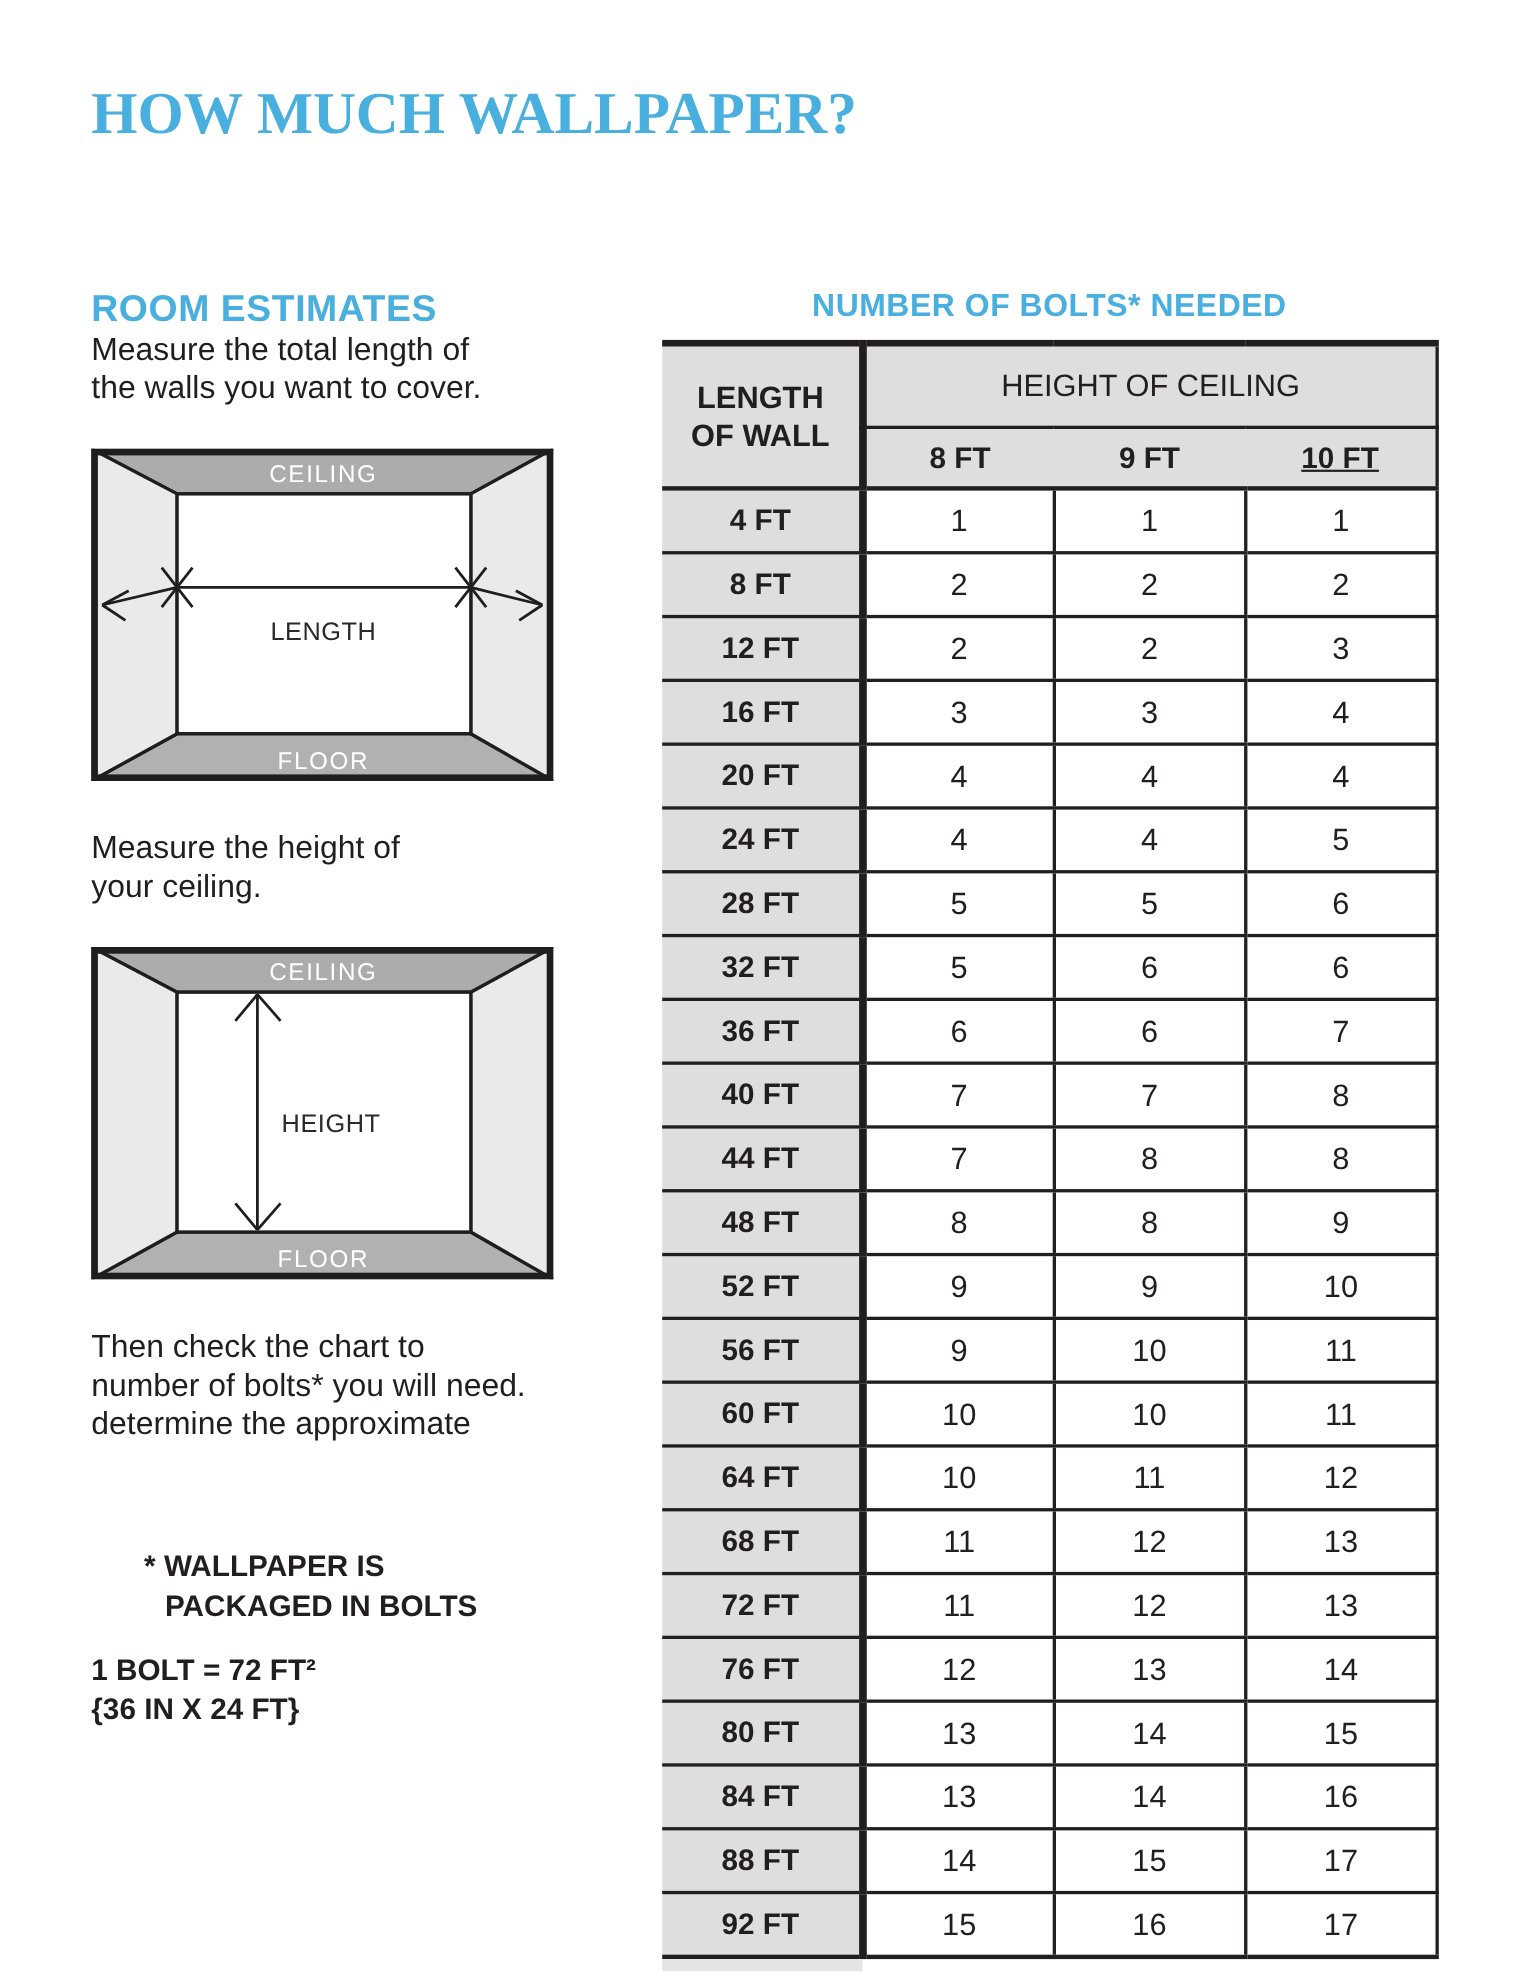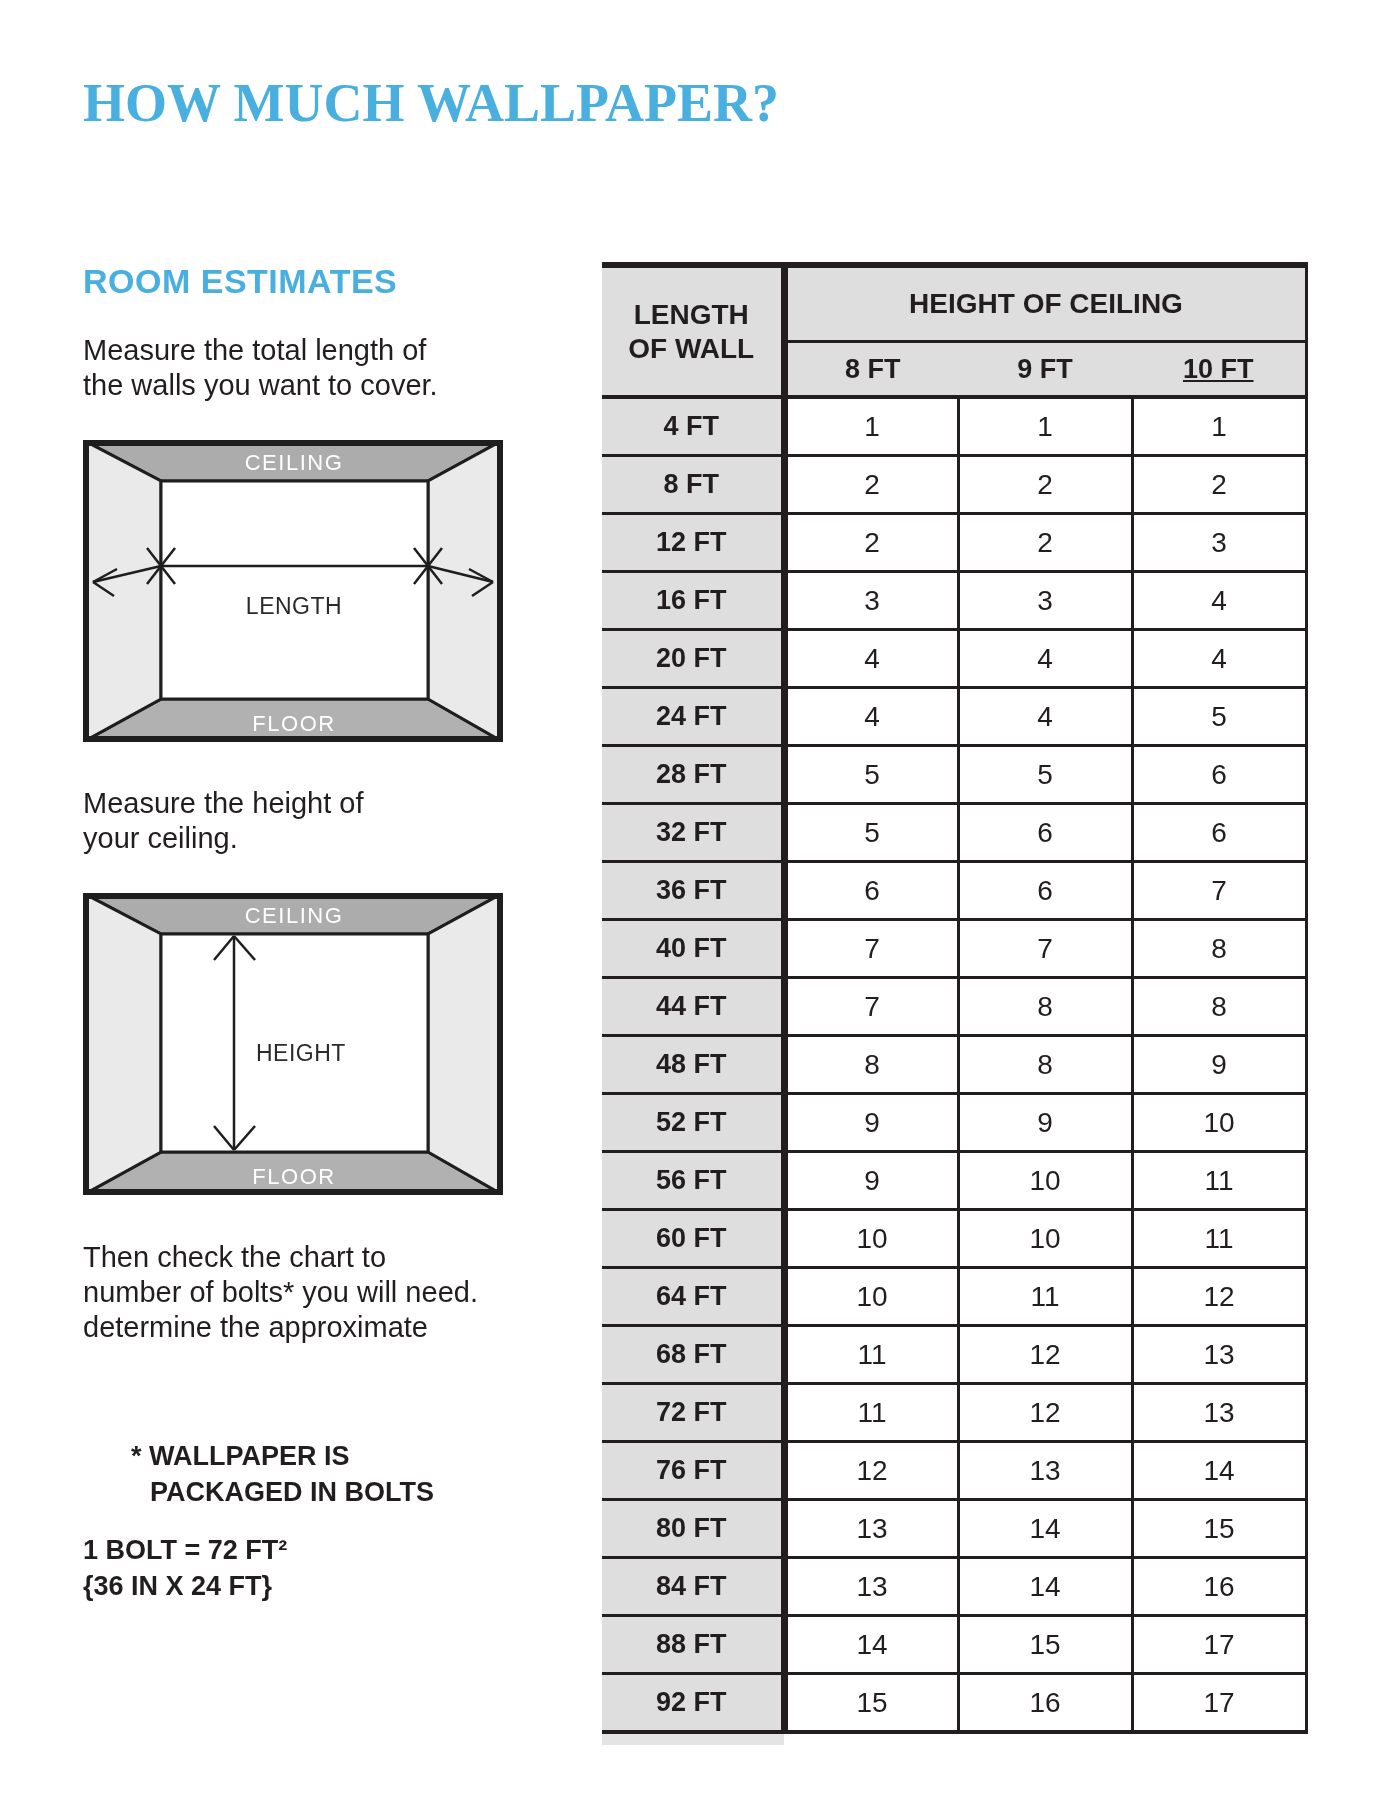--- a/index.html
+++ b/index.html
@@ -19,21 +19,21 @@
   .title{
     position:absolute;left:83px;top:72px;margin:0;
     font-size:54px;font-weight:700;color:var(--blue);letter-spacing:0px;white-space:nowrap;font-family:Liberation Serif, serif;
   }
   .left-col{position:absolute;left:83px;top:262px;width:440px;}
   .section-heading{
     margin:0;font-size:34px;font-weight:700;color:var(--blue);letter-spacing:.5px;white-space:nowrap;
   }
   .para{margin:0;font-size:29px;line-height:35px;color:var(--ink);}
   .para .line{white-space:nowrap;}
-  .para-1{margin-top:32px;}
+  .para-1{}
   .para-2{margin-top:44px;}
   .para-3{margin-top:45px;}
   .diagram{display:block;margin-top:37px;}
   .diagram text{font-family:"Liberation Sans","DejaVu Sans",sans-serif;}
   .surface-label{fill:#ffffff;font-size:22px;letter-spacing:1.5px;}
   .measure-label{fill:#2a2a2a;font-size:23px;letter-spacing:.5px;}
   .footnote{margin-top:93px;font-size:27px;font-weight:700;line-height:36px;margin-left:48px;}
   .footnote .hang1{text-indent:-19px;padding-left:19px;white-space:nowrap;}
   .footnote .hang2{padding-left:19px;white-space:nowrap;}
   .bolt-info{margin-top:22px;font-size:27px;font-weight:700;line-height:36px;}
@@ -47,21 +47,21 @@
   table.bolt{border-collapse:collapse;width:704px;table-layout:fixed;border-top:6px solid var(--ink);}
   table.bolt th,table.bolt td{padding:0;text-align:center;vertical-align:middle;}
   col.c-label{width:182px;}
   col.c-data{width:174px;}
   .cell-rowhead{
     background:var(--tbl-gray);border-right:7px solid var(--ink);border-bottom:4px solid var(--ink);
     font-size:28px;font-weight:700;line-height:34px;
   }
   .cell-grouphead{
     background:var(--tbl-gray);border-bottom:3px solid var(--ink);border-right:3px solid var(--ink);
-    height:72px;font-size:28px;font-weight:700;
+    height:72px;font-size:28px;font-weight:400;
   }
   .cell-subhead{
     background:var(--tbl-gray);height:52px;font-size:27px;font-weight:700;
     border-bottom:4px solid var(--ink);
   }
   .cell-subhead.last{border-right:3px solid var(--ink);text-decoration:underline;}
   td.rowlabel{
     background:var(--tbl-gray);border-right:7px solid var(--ink);border-bottom:3px solid var(--ink);
     height:55px;font-size:27px;font-weight:700;
   }
@@ -149,20 +149,21 @@
       <div class="hang2">PACKAGED IN BOLTS</div>
     </div>
 
     <div class="bolt-info">
       <div class="line">1 BOLT = 72 FT²</div>
       <div class="line">{36 IN X 24 FT}</div>
     </div>
   </div>
 
   <div class="right-col">
+    <h2 class="table-heading">NUMBER OF BOLTS* NEEDED</h2>
 
     <table class="bolt">
       <colgroup>
         <col class="c-label">
           <col class="c-data">
           <col class="c-data">
           <col class="c-data">
       </colgroup>
       <thead>
         <tr>

